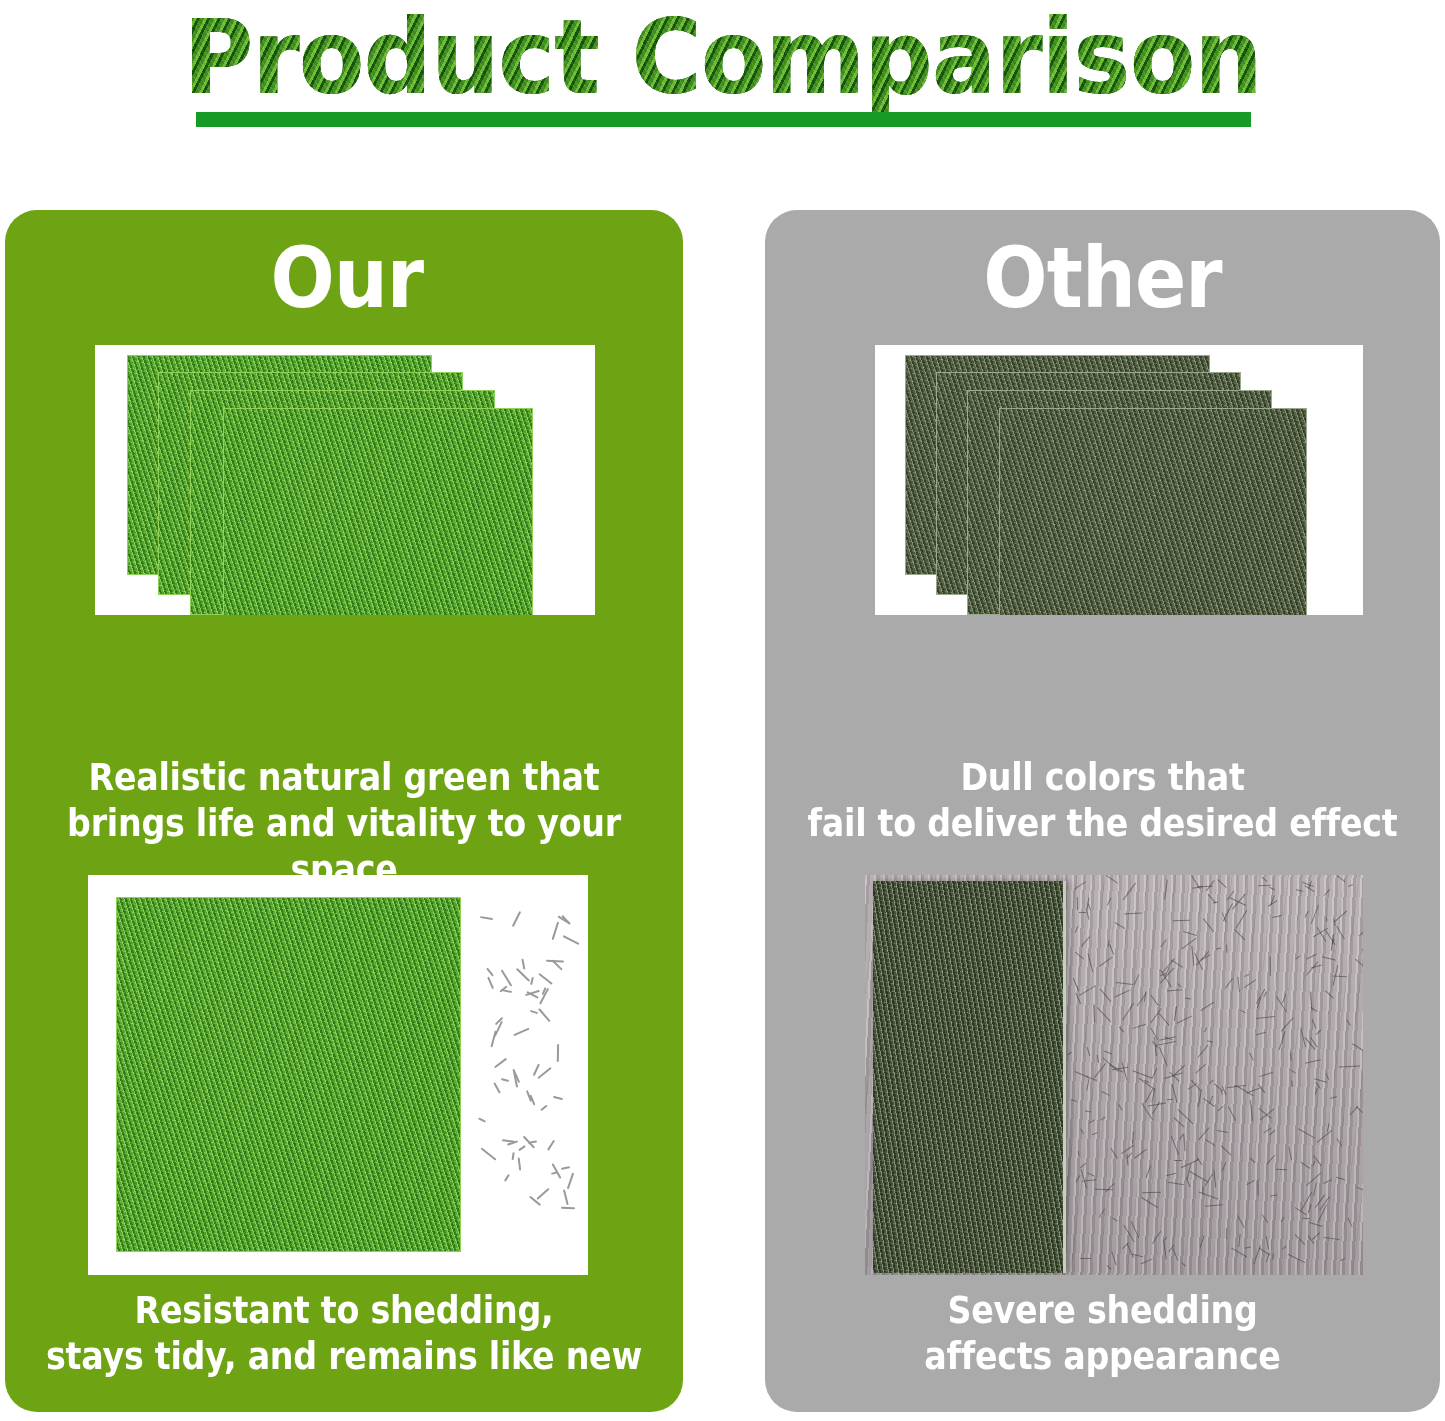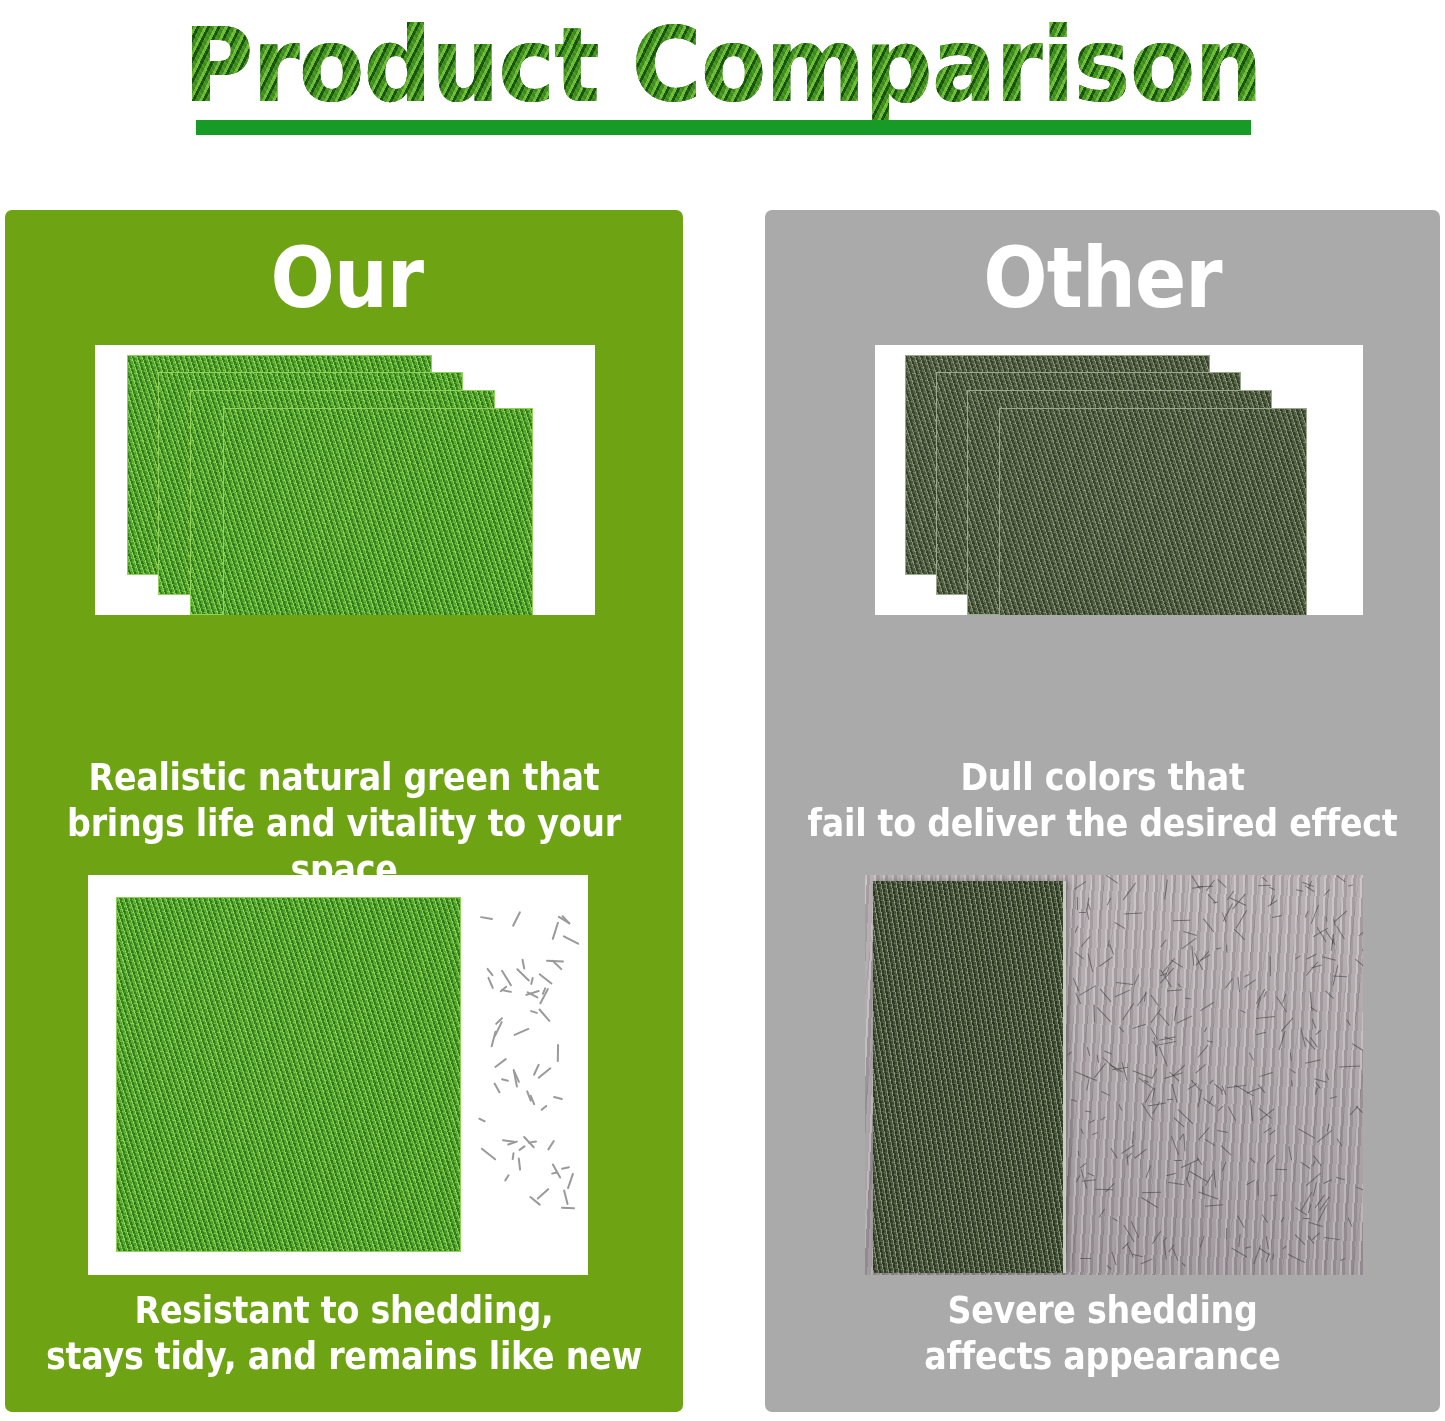--- a/index.html
+++ b/index.html
@@ -11,21 +11,21 @@
     width: 1445px;
     height: 1421px;
     position: relative;
     overflow: hidden;
     font-family: "Liberation Sans", sans-serif;
   }
 
   
   #title-block {
     position: absolute;
-    left: 0; top: 12px;
+    left: 0; top: 4px;
     width: 1154px;
     height: 145px;
   }
   #page-title {
     position: absolute;
     left: 0; top: -6px;
     width: 1445px;
     text-align: center;
     font-family: "DejaVu Sans", sans-serif;
     font-weight: 700;
@@ -54,21 +54,21 @@
     width: 1055px;
     height: 15px;
     background: #179b26;
   }
 
   
   .panel {
     position: absolute;
     top: 210px;
     height: 1202px;
-    border-radius: 7px;
+    border-radius: 32px;
   }
   #panel-our {
     left: 5px;
     width: 678px;
     background: #6ea313;
   }
   #panel-other {
     left: 765px;
     width: 675px;
     background: #aaaaaa;

